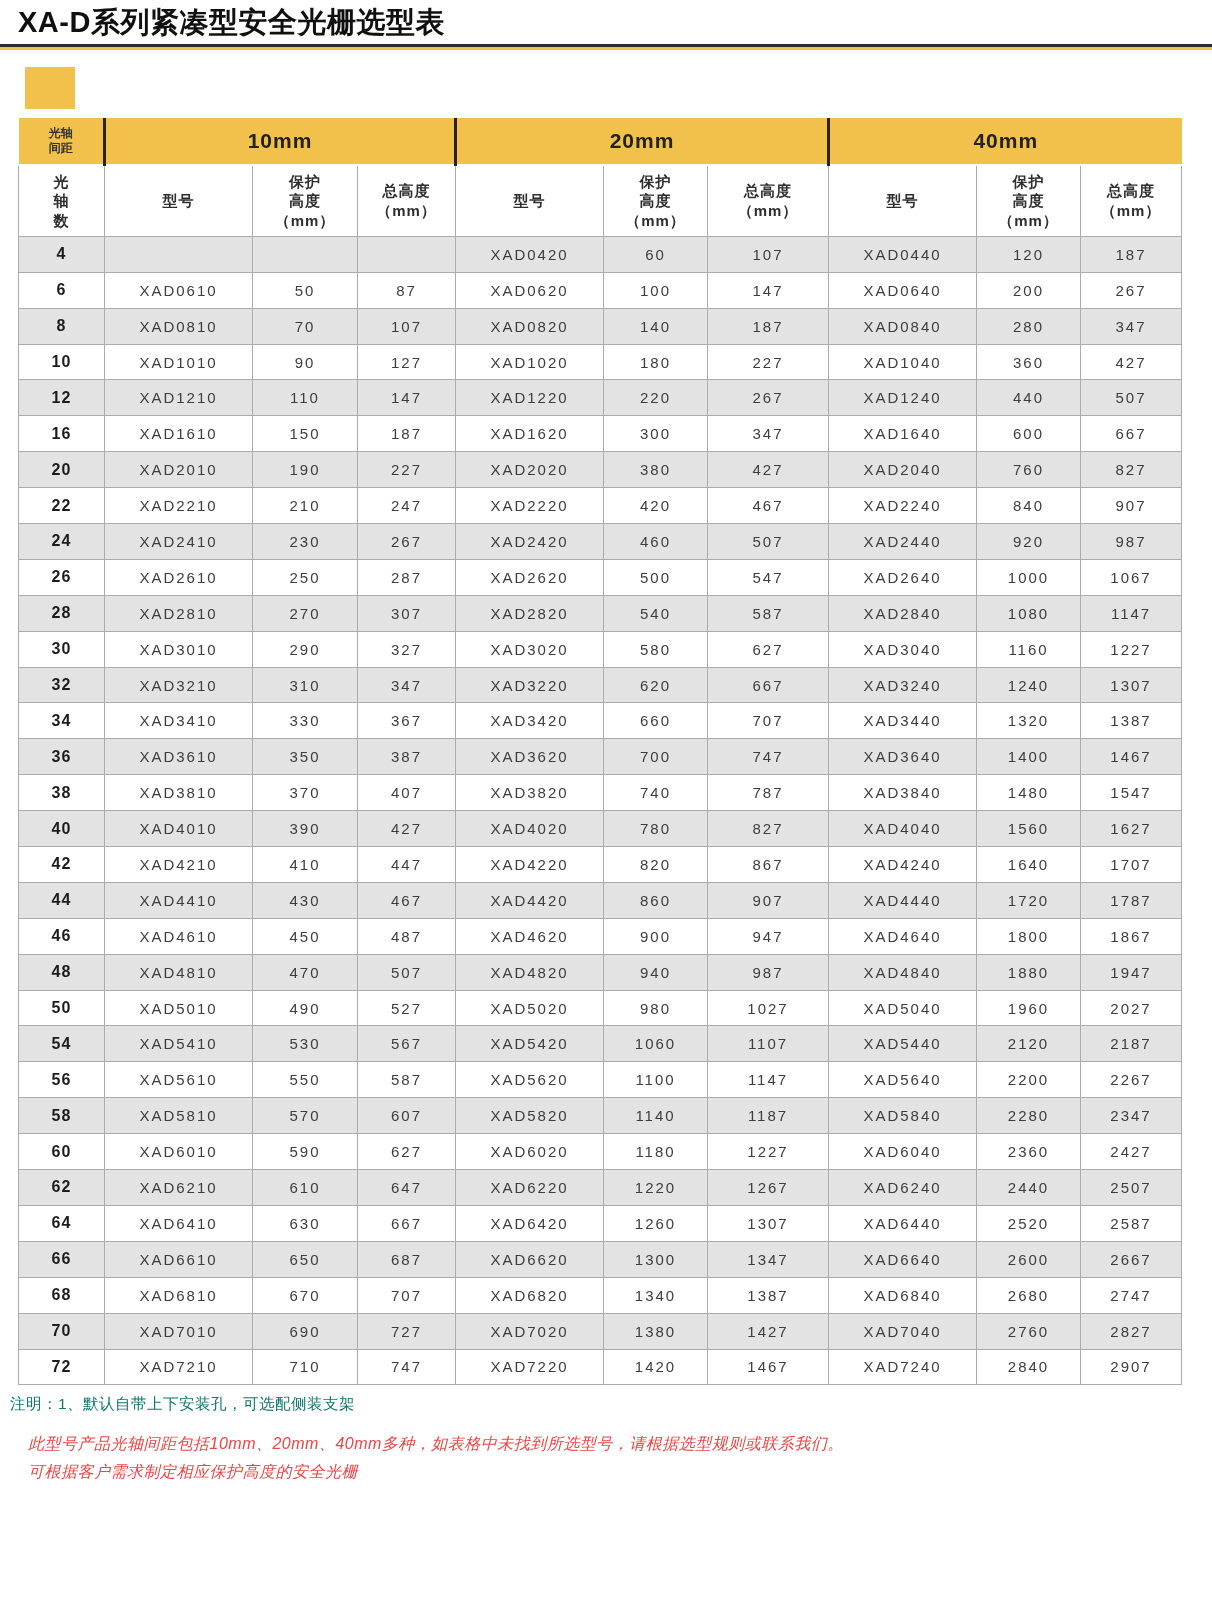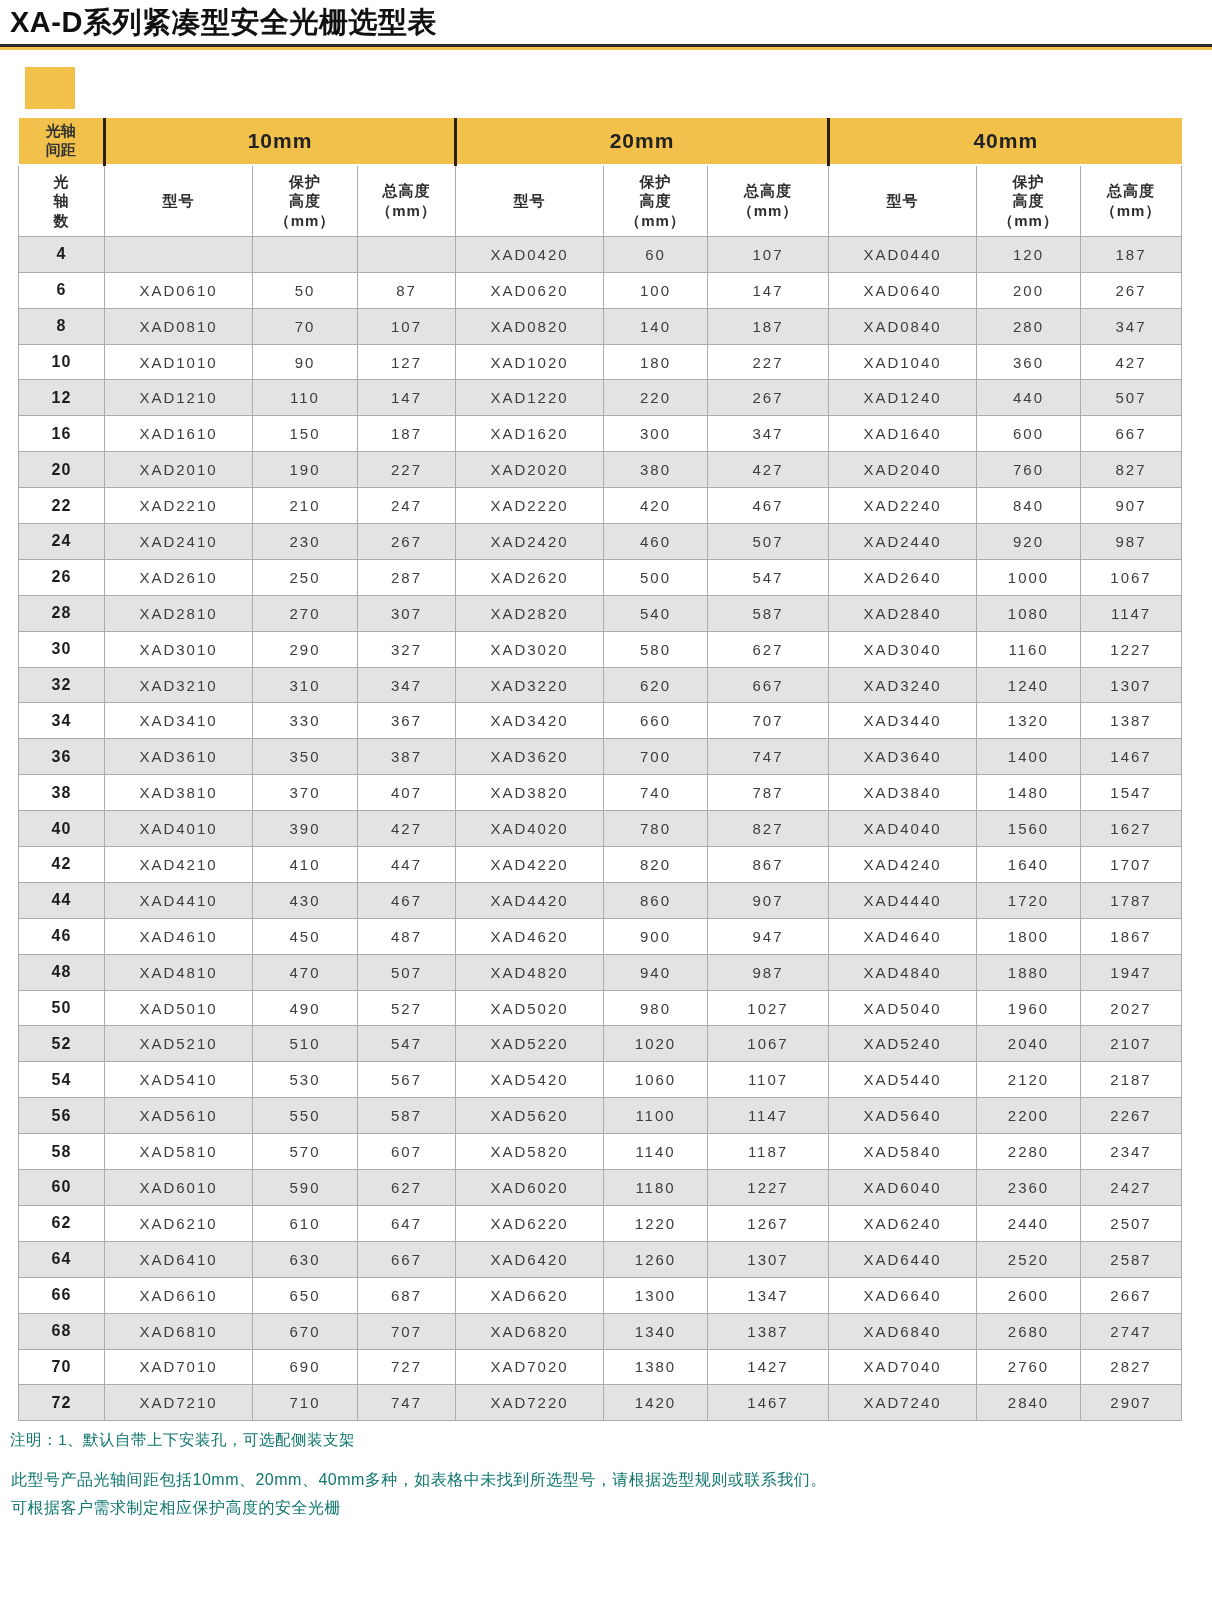--- a/index.html
+++ b/index.html
@@ -6,21 +6,21 @@
     margin: 0; padding: 0;
     width: 1212px; height: 1604px;
     background: #ffffff;
     overflow: hidden;
     font-family: "Liberation Sans", "DejaVu Sans", sans-serif;
   }
   .page { width: 1212px; height: 1604px; position: relative; }
 
   
   .title {
-    margin: 0; padding: 7px 0 5px 10px;
+    margin: 0; padding: 7px 0 5px 18px;
     font-size: 29px; font-weight: bold; color: #101010;
     letter-spacing: 0.5px; line-height: 1.1;
   }
   .rule-dark   { height: 3px; background: #2b2b2b; }
   .rule-yellow { height: 3px; background: #F2C14B; }
 
   
   .swatch {
     width: 50px; height: 42px; background: #F2C14B;
     margin: 17px 0 9px 25px;
@@ -38,21 +38,21 @@
     height: 46px;
     border: none;
     border-bottom: 2px solid #ffffff;
     color: #222222;
     font-weight: bold;
     vertical-align: middle;
     text-align: center;
     padding: 0;
   }
   tr.group-row th.g-first {
-    font-size: 15px; line-height: 1.25; white-space: pre-line; color: #333;
+    font-size: 12px; line-height: 1.25; white-space: pre-line; color: #333;
   }
   tr.group-row th.g {
     font-size: 21px; letter-spacing: 1px;
     border-left: 3px solid #2a2009;
     text-align: center;
   }
   
   tr.sub-row th {
     background: #ffffff;
     height: 70px;
@@ -78,23 +78,24 @@
   }
   tbody tr:nth-child(odd) { background: #E3E3E3; }
   tbody tr:nth-child(even) { background: #ffffff; }
 
   
   .note {
     margin: 9px 0 0 10px;
     font-size: 15.5px; color: #0f766e; letter-spacing: 0.5px;
   }
   .red {
-    margin: 0 0 0 11px;
-    font-size: 16px; color: #0f766e; letter-spacing: 0.5px;
+    margin: 0 0 0 28px;
+    font-size: 16px; color: #ef4444; letter-spacing: 0.5px;
     line-height: 1.75;
+    font-style: italic;
   }
   .red.first { margin-top: 15px; }
 </style>
 </head>
 <body>
 
 <div class="page">
 
   <h1 class="title">XA-D系列紧凑型安全光栅选型表</h1>
   <div>
@@ -408,32 +409,20 @@
           <td>490</td>
           <td>527</td>
           <td>XAD5020</td>
           <td>980</td>
           <td>1027</td>
           <td>XAD5040</td>
           <td>1960</td>
           <td>2027</td>
         </tr>
         <tr>
-          <td class="axis">52</td>
-          <td>XAD5210</td>
-          <td>510</td>
-          <td>547</td>
-          <td>XAD5220</td>
-          <td>1020</td>
-          <td>1067</td>
-          <td>XAD5240</td>
-          <td>2040</td>
-          <td>2107</td>
-        </tr>
-        <tr>
           <td class="axis">54</td>
           <td>XAD5410</td>
           <td>530</td>
           <td>567</td>
           <td>XAD5420</td>
           <td>1060</td>
           <td>1107</td>
           <td>XAD5440</td>
           <td>2120</td>
           <td>2187</td>

